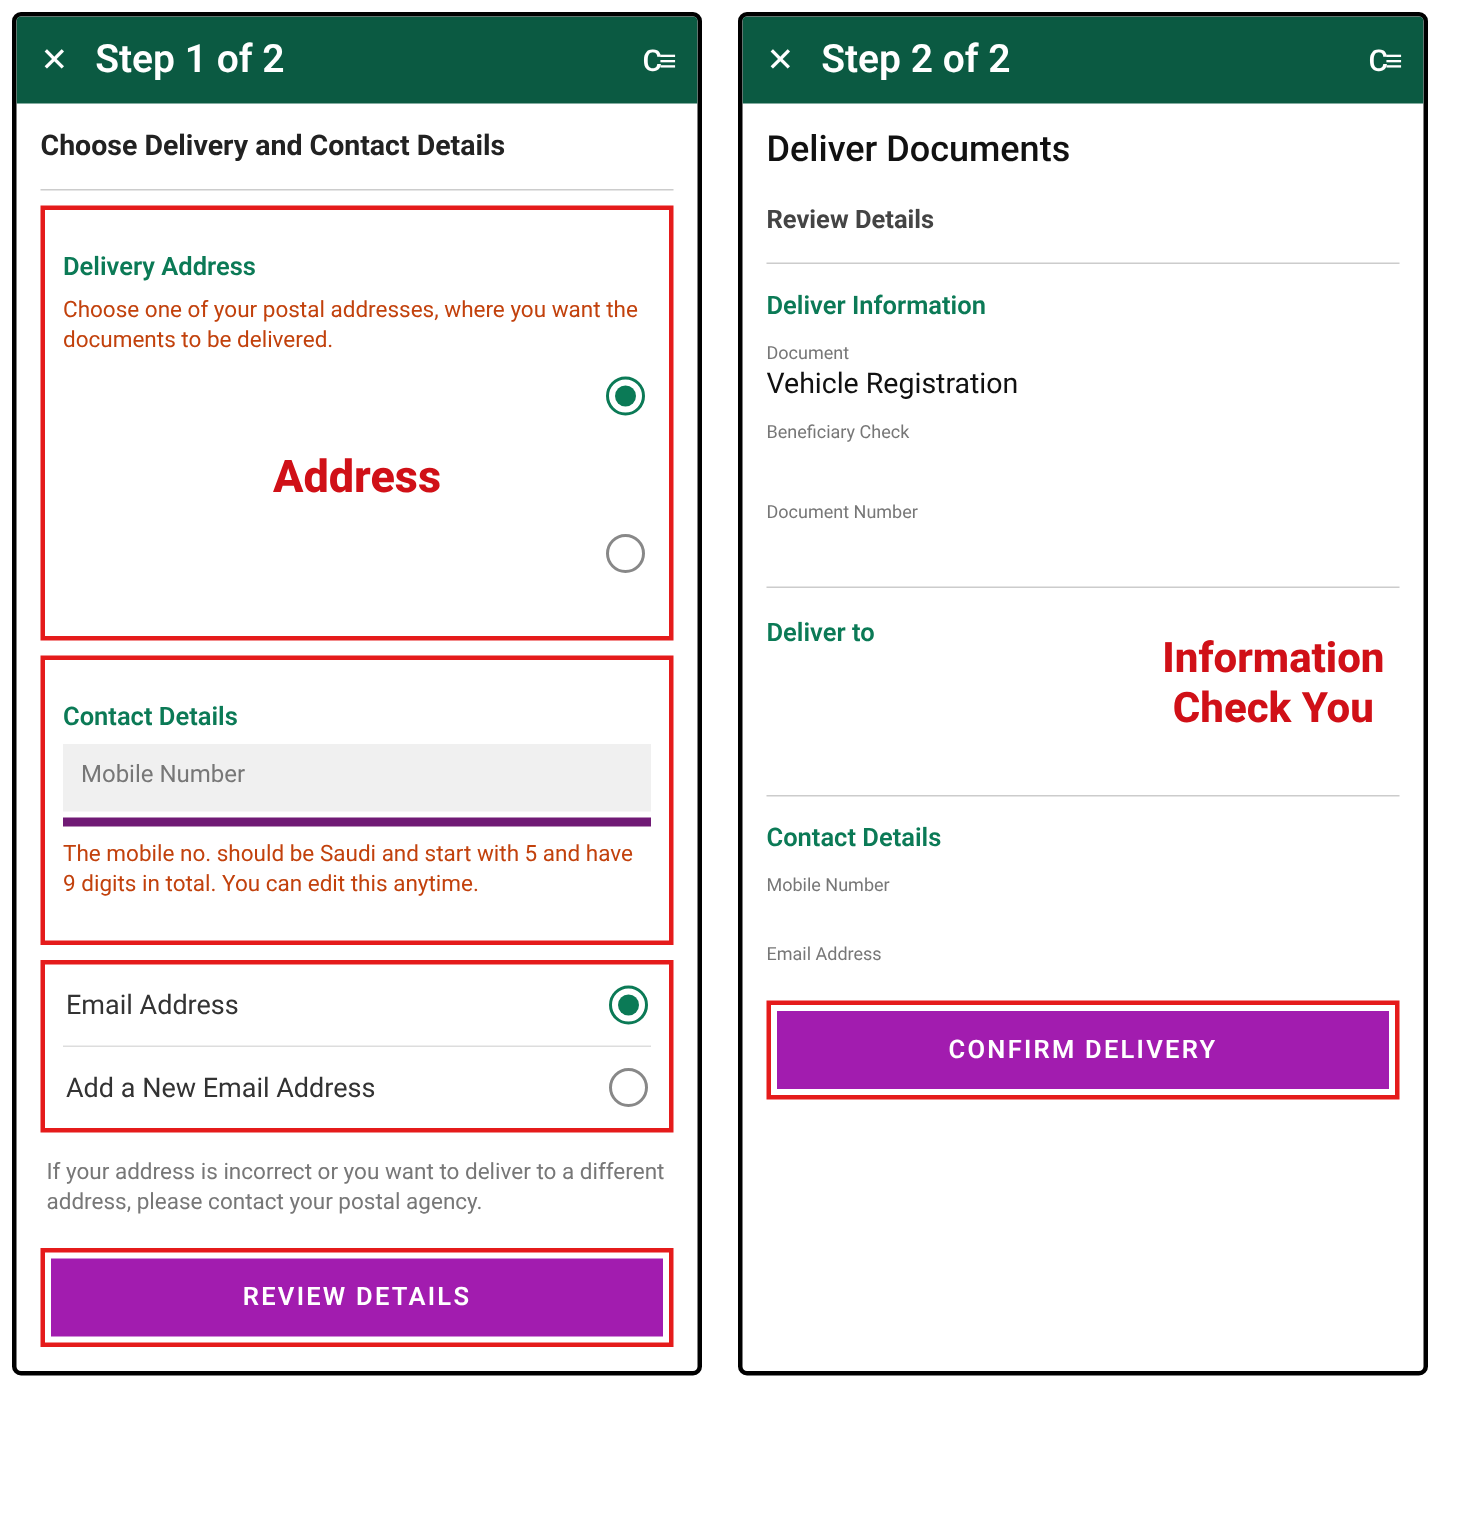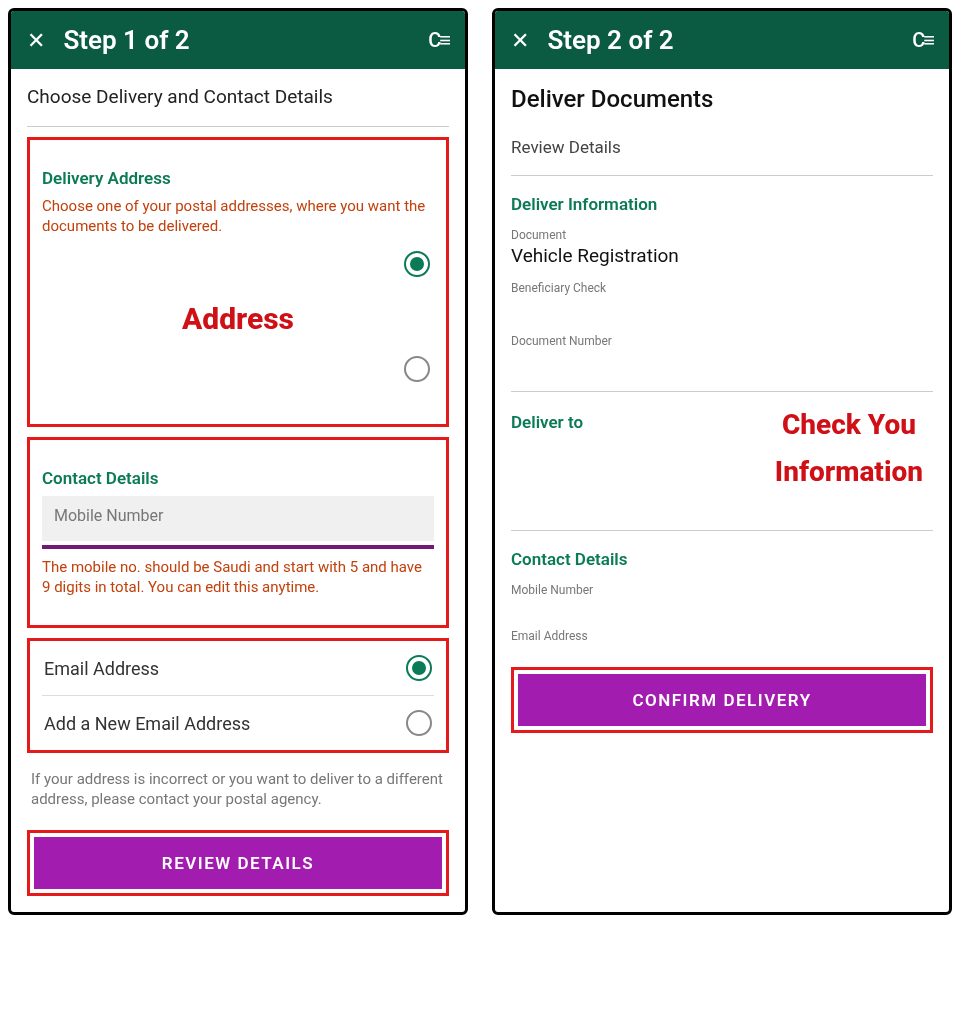--- a/index.html
+++ b/index.html
@@ -48,21 +48,21 @@
   .content {
     padding: 10px 16px 16px;
     display: flex;
     flex-direction: column;
     gap: 10px;
     flex: 1;
   }
   .subhead {
     font-size: 19px;
     color: #222;
-    font-weight: 400;
+    font-weight: 700;
     padding: 6px 0 8px;
   }
   .subhead-big { font-size: 24px; color:#111; font-weight:500; }
   .subhead-small { font-size: 17px; color:#444; }
   .divider {
     height: 1px;
     background: #ccc;
   }
   .redbox {
     border: 3px solid #e51b1b;
@@ -73,21 +73,21 @@
     color: #0b7a56;
     font-weight: 600;
     font-size: 17px;
     margin-bottom: 8px;
   }
   .sec-desc, .hint {
     color: #c2410c;
     font-size: 15px;
     line-height: 1.35;
   }
-  .hint { border-top:4px solid #701a75; padding-top:8px; margin-top:4px;}
+  .hint { border-top:6px solid #701a75; padding-top:8px; margin-top:4px;}
   .radio-row {
     display: flex;
     align-items: center;
     justify-content: flex-end;
     padding: 14px 4px;
   }
   .radio {
     width: 26px; height: 26px;
     border: 2.5px solid #888;
     border-radius: 50%;
@@ -201,22 +201,22 @@
       <div class="field-label">Beneficiary Check</div>
       <div class="field-value">&nbsp;</div>
       <div class="field-label">Document Number</div>
       <div class="field-value">&nbsp;</div>
     </div>
     <div class="divider"></div>
 
     <div class="deliver-block">
       <div class="sec-title">Deliver to</div>
       <div class="annot-overlay">
+        <div class="annot2-line" style="margin-top:14px;">Information</div>
         <div class="annot2-line">Check You</div>
-        <div class="annot2-line" style="margin-top:14px;">Information</div>
       </div>
     </div>
     <div class="divider"></div>
 
     <div style="padding:8px 0 12px;">
       <div class="sec-title">Contact Details</div>
       <div class="field-label">Mobile Number</div>
       <div style="height:24px"></div>
       <div class="field-label">Email Address</div>
     </div>

